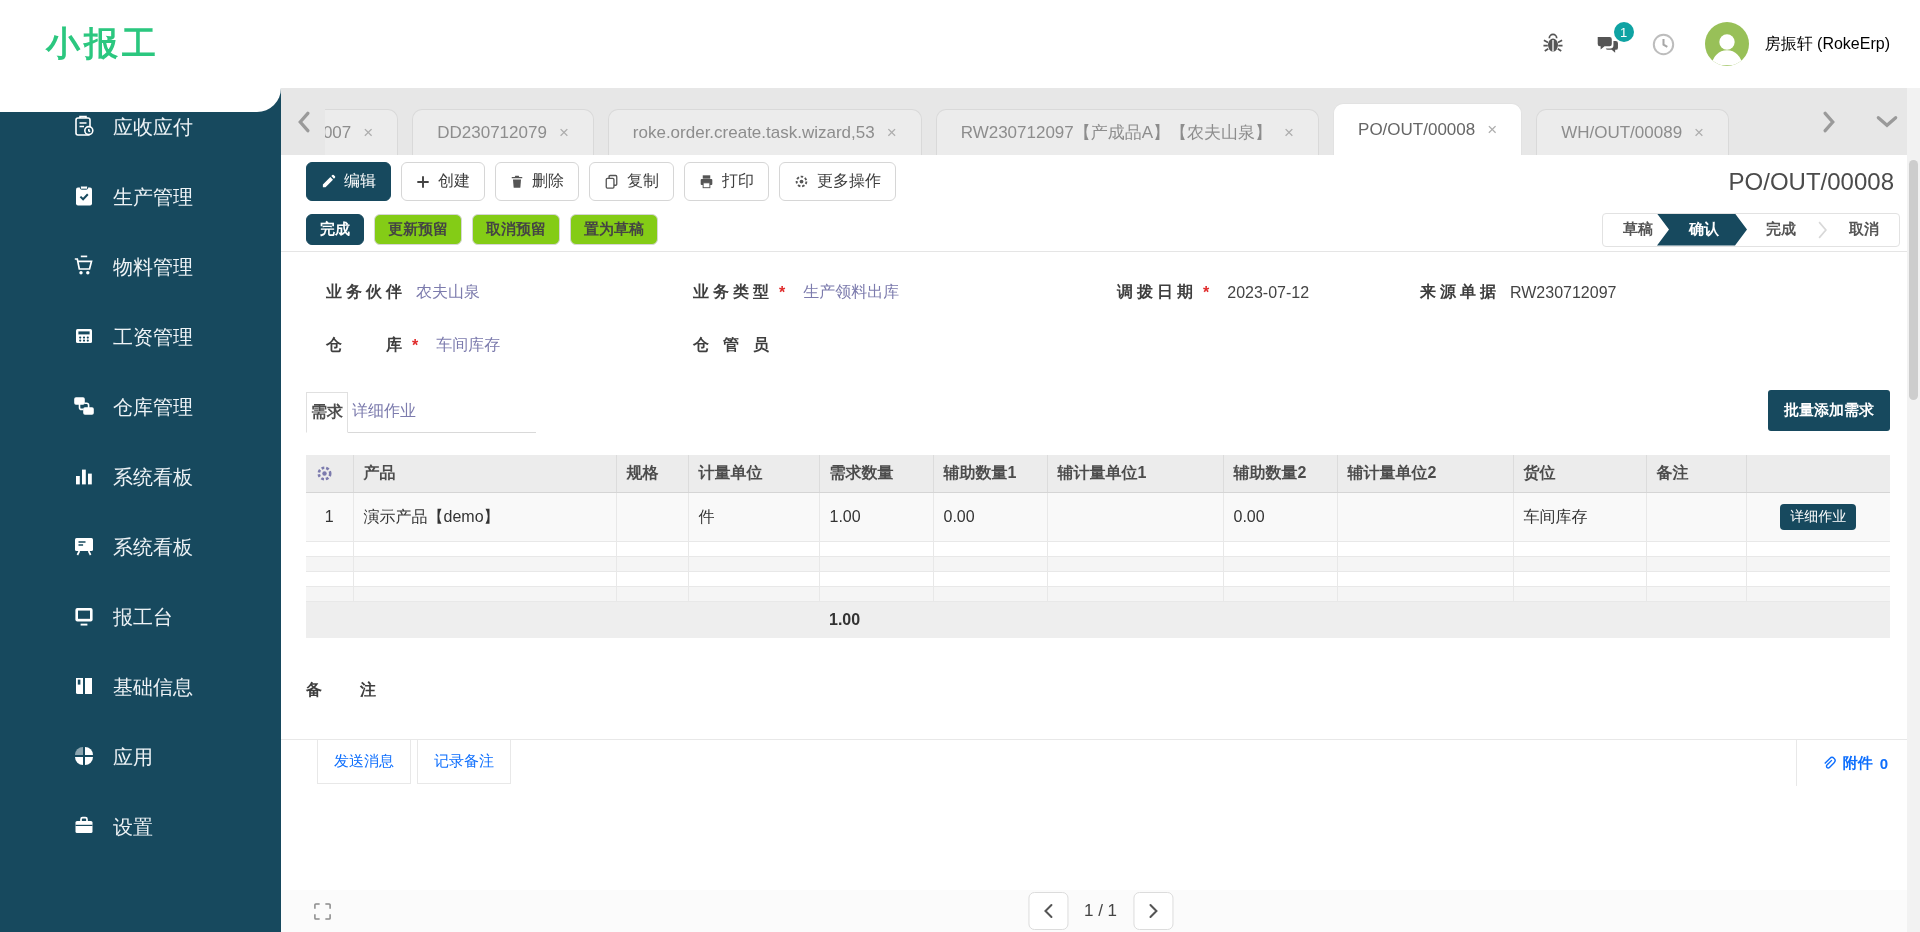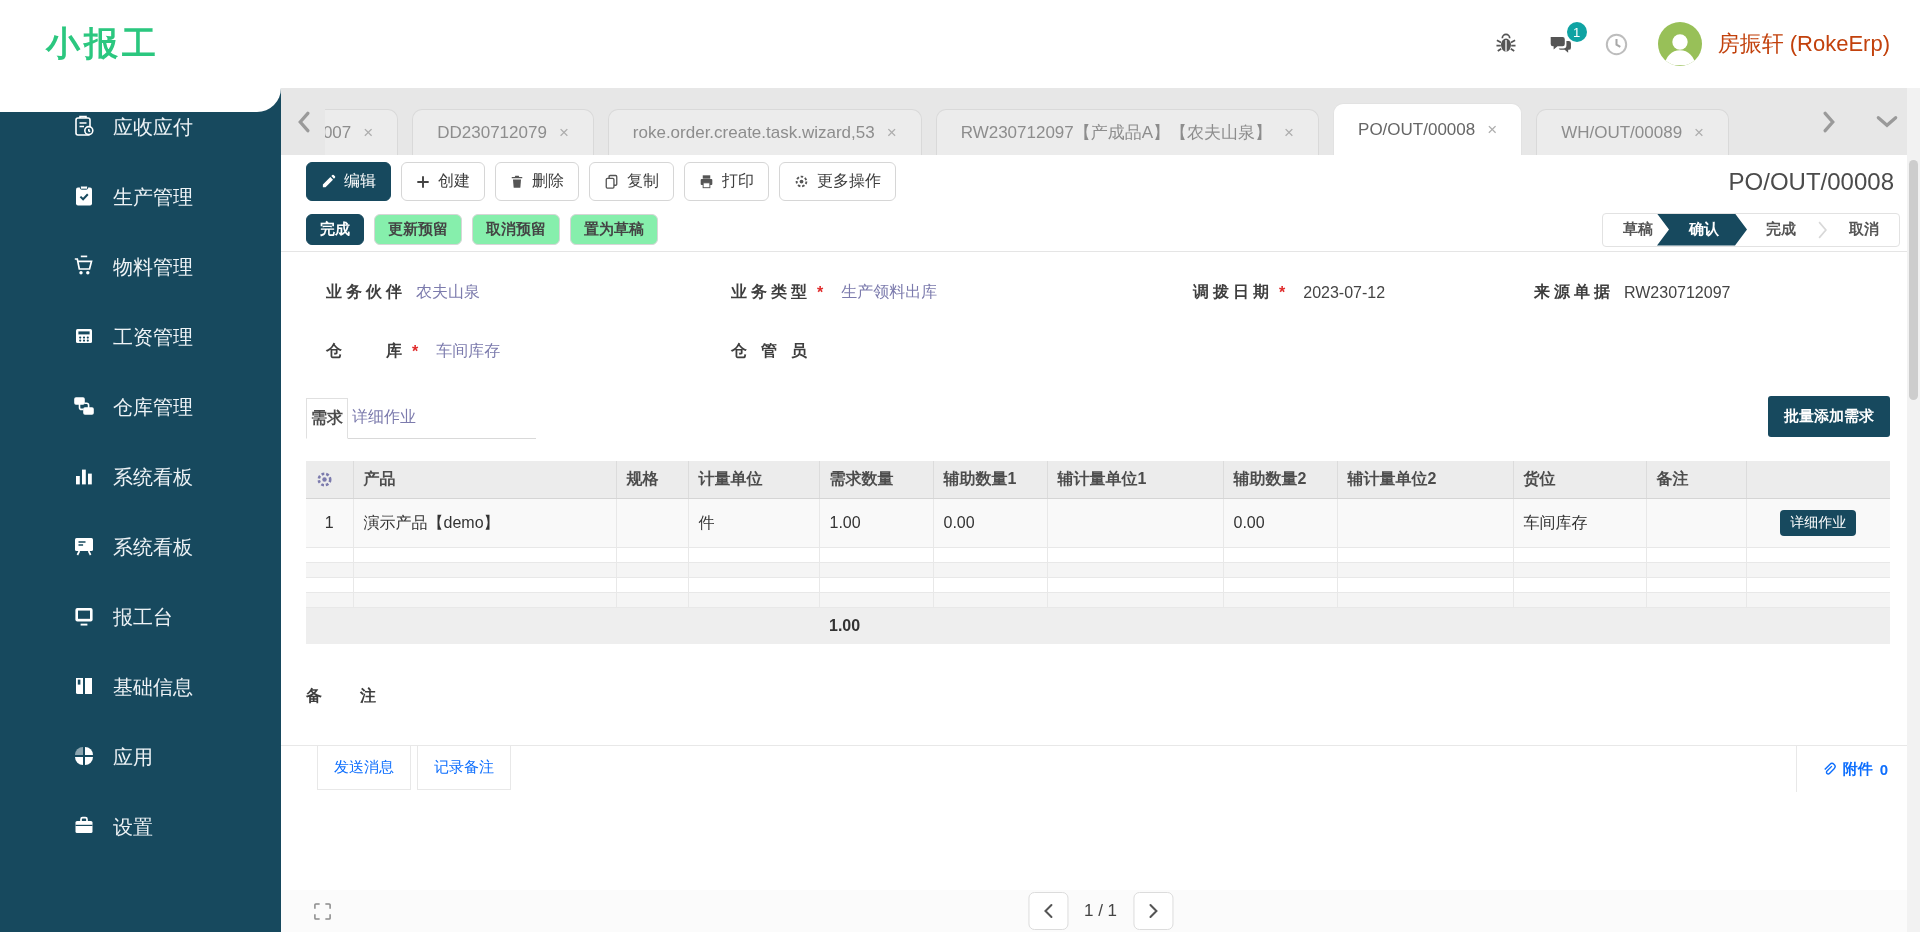--- a/index.html
+++ b/index.html
@@ -14,21 +14,21 @@
 
   
   .header{position:absolute;left:0;top:0;width:1920px;height:88px;background:#fff;z-index:40;
           display:flex;align-items:center;gap:23px;}
   .logo{margin-left:46px;font-size:34px;font-weight:bold;color:var(--green);letter-spacing:4px;}
   .header-right{margin-left:auto;margin-right:30px;display:flex;align-items:center;gap:28px;}
   .hicon{position:relative;cursor:pointer;}
   .chat-badge{position:absolute;top:-9px;right:-12px;background:var(--teal);color:#fff;border-radius:50%;
           min-width:20px;height:20px;font-size:13px;display:flex;align-items:center;justify-content:center;padding:0 4px;}
   .avatar{width:44px;height:44px;border-radius:50%;background:var(--avgreen);overflow:hidden;display:flex;align-items:flex-end;justify-content:center;}
-  .user-name{font-size:22px;color:#c2410c;margin-left:-12px;}
+  .user-name{font-size:16px;color:#000000;margin-left:-12px;}
 
   
   .sidebar{position:absolute;left:0;top:88px;width:281px;bottom:0;background:var(--dark);z-index:30;padding-top:26px;}
   .sidebar-notch{position:absolute;left:0;top:88px;width:281px;height:24px;background:#fff;
           border-radius:0 0 28px 0;z-index:35;}
   .side-item{height:70px;display:flex;align-items:flex-start;padding-left:72px;gap:17px;color:#eef3f6;
           font-size:20px;cursor:pointer;white-space:nowrap;}
   .side-item svg{width:24px;height:24px;flex:none;}
 
   
@@ -49,31 +49,31 @@
 
   
   .toolbar{height:53px;display:flex;align-items:center;padding:0 26px 0 25px;gap:10px;background:#fff;}
   .btn{display:inline-flex;align-items:center;gap:8px;border:1px solid #d6d6d6;background:#fff;color:#3d3d3d;
        font-size:16px;padding:8px 14px;border-radius:6px;cursor:pointer;font-family:inherit;white-space:nowrap;}
   .btn.dark{background:var(--dark);border-color:var(--dark);color:#fff;}
   .doc-title{margin-left:auto;font-size:24px;color:#4b4b4b;}
 
   
   .statusrow{height:44px;display:flex;align-items:center;padding:0 20px 0 25px;gap:10px;border-bottom:1px solid #e5e5e5;background:#fff;}
-  .sbtn{font-size:15px;font-weight:bold;padding:5px 13px;border-radius:6px;border:1px solid #d6d6d6;background:#86efac;color:#444;cursor:pointer;white-space:nowrap;}
+  .sbtn{font-size:15px;font-weight:bold;padding:5px 13px;border-radius:6px;border:1px solid #d6d6d6;background:#84cc16;color:#444;cursor:pointer;white-space:nowrap;}
   .sbtn.dark{background:var(--dark);border-color:var(--dark);color:#fff;}
   .pipeline{margin-left:auto;display:flex;align-items:stretch;height:34px;border:1px solid #e2e2e2;border-radius:4px;background:#fff;overflow:hidden;}
   .pstep{display:flex;align-items:center;padding:0 20px;font-size:15px;font-weight:bold;color:#555;cursor:pointer;white-space:nowrap;}
   .pstep.active{background:var(--dark);color:#fff;margin-left:-16px;margin-right:-4px;padding:0 28px 0 32px;
        clip-path:polygon(0 0,calc(100% - 12px) 0,100% 50%,calc(100% - 12px) 100%,0 100%,12px 50%);}
   .psep{display:flex;align-items:center;margin:0 2px;}
   .pstep.active + .psep{margin-left:-8px;}
 
   
-  .formgrid{display:grid;grid-template-columns:367px 424px 303px 1fr;padding:30px 26px 4px 45px;row-gap:32px;background:#fff;gap:38px;}
+  .formgrid{display:grid;grid-template-columns:367px 424px 303px 1fr;padding:30px 26px 4px 45px;row-gap:32px;background:#fff;}
   .field{display:flex;align-items:center;font-size:16px;white-space:nowrap;}
   .flabel{font-weight:bold;color:#3e3e3e;width:76px;flex:none;display:inline-block;text-align-last:justify;}
   .req{color:var(--red);margin:0 4px 0 10px;font-weight:bold;}
   .fvalue{margin-left:14px;color:#444;cursor:pointer;}
   .fvalue.link{color:var(--purple);}
   .fvalue.plain{cursor:default;}
 
   
   .nbwrap{position:relative;margin-top:32px;padding:0 30px 0 25px;}
   .nbtabs{display:flex;width:230px;border-bottom:1px solid #d9d9d9;}

